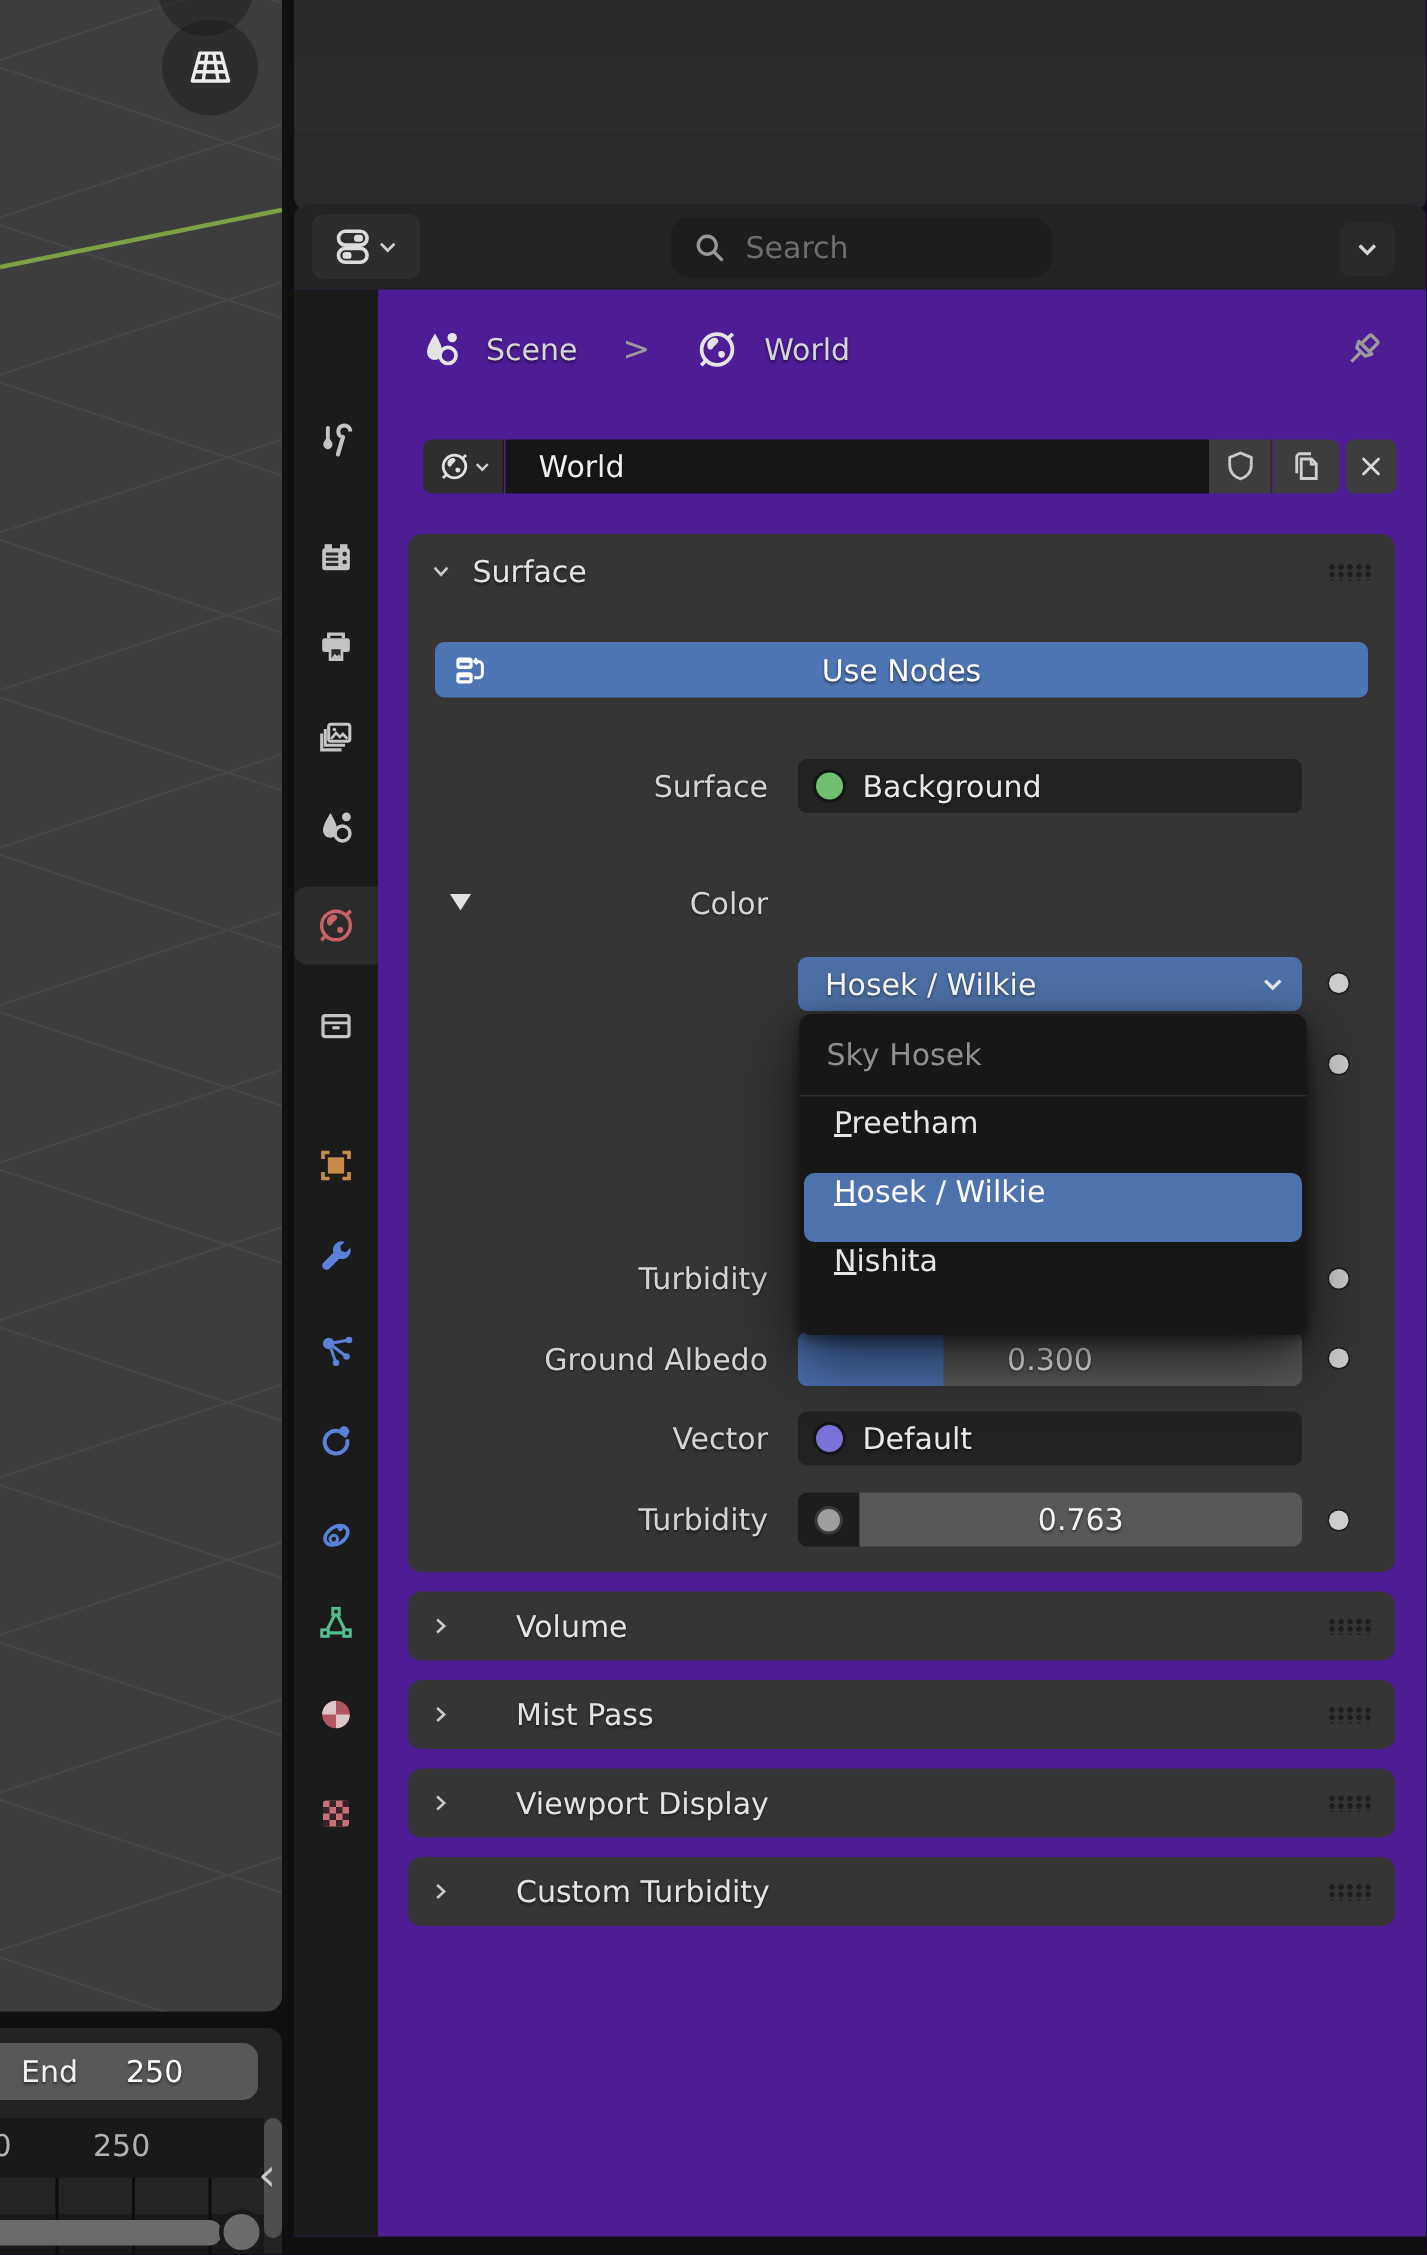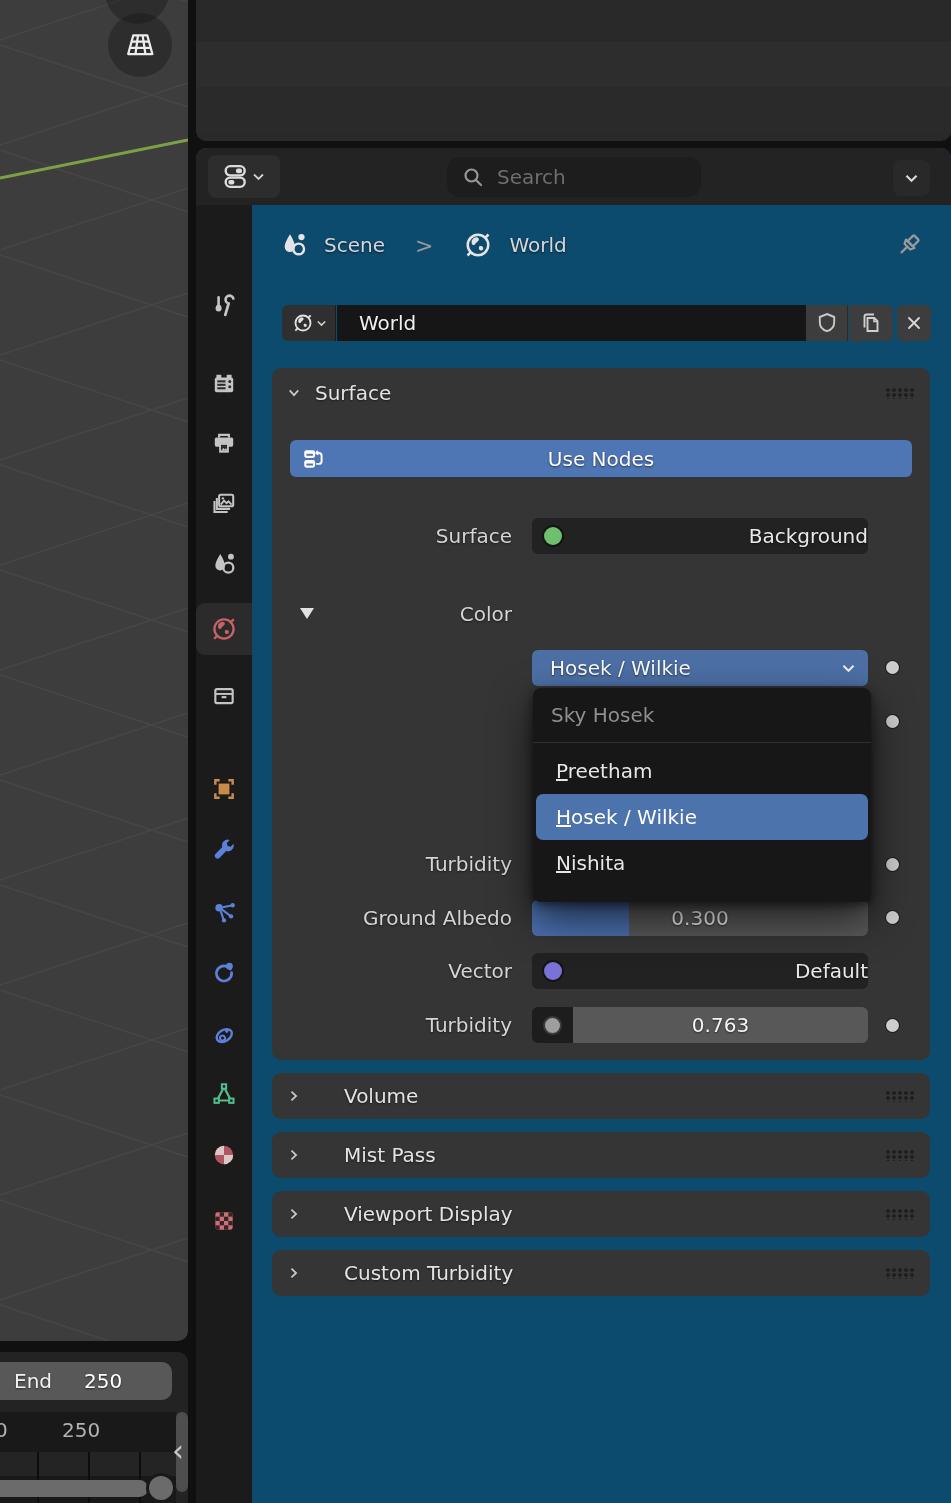--- a/index.html
+++ b/index.html
@@ -31,21 +31,21 @@
   .hscroll { position:absolute; left:-14px; top:68px; width:162px; height:17px; background:#6b6b6b; border-radius:9px; }
   .hknob { position:absolute; left:149px; top:64px; width:24px; height:24px; border-radius:50%; background:#6b6b6b; box-shadow:0 0 0 3px #191919; }
   .vscroll { position:absolute; left:176px; top:0px; width:12px; height:80px; background:#4e4e4e; border-radius:6px; }
   .expand-arrow { position:absolute; left:172px; top:24px; font-size:30px; color:#c9c9c9; line-height:1; }
 
   
   .outliner { position:absolute; left:196px; top:0; width:755px; height:141px; background:#292929; border-radius:0 0 10px 10px; overflow:hidden; }
   .ol-stripe { position:absolute; left:0; width:100%; }
 
   
-  .props { position:absolute; left:196px; top:148px; width:755px; height:1355px; background:#0c4a6e; border-radius:10px 10px 0 0; overflow:hidden; }
+  .props { position:absolute; left:196px; top:136px; width:755px; height:1355px; background:#4c1d95; border-radius:10px 10px 0 0; overflow:hidden; }
 
   .phead { position:absolute; left:0; top:0; width:755px; height:57px; background:#232323; border-radius:10px 10px 0 0; }
   .etype-btn { position:absolute; left:12px; top:7px; width:72px; height:43px; background:#2d2d2d; border-radius:8px;
     display:flex; align-items:center; justify-content:center; gap:5px; }
   .search-box { position:absolute; left:251px; top:9px; width:254px; height:40px; background:#1d1d1d; border-radius:13px;
     display:flex; align-items:center; padding-left:14px; gap:12px; }
   .search-ph { color:#6e6e6e; }
   .opts-btn { position:absolute; left:697px; top:12px; width:37px; height:36px; background:#292929; border-radius:8px;
     display:flex; align-items:center; justify-content:center; }
 
@@ -78,21 +78,21 @@
   .collapsed { height:46px; }
   .collapsed .panel-head { height:46px;gap:44px; }
 
   .use-nodes { position:absolute; left:18px; top:72px; width:622px; height:37px; background:#4e75b4; border-radius:6px;
     display:flex; align-items:center; justify-content:center; color:#fff; }
   .use-nodes svg { position:absolute; left:11px; top:6px; }
 
   .prow-label { position:absolute; width:240px; text-align:right; color:#d4d4d4; line-height:36px; }
   .pfield { position:absolute; left:260px; width:336px; height:36px; border-radius:6px; display:flex; align-items:center; padding-left:12px; gap:13px; color:#e9e9e9; }
   .sockdot { width:18px; height:18px; border-radius:50%; box-shadow:0 0 0 2px #141414; flex:none; }
-  .darkfield { background:#222222;justify-content:space-between; }
+  .darkfield { background:#222222; }
 
   .dd-btn { position:absolute; left:260px; width:336px; height:36px; background:#4c70a6; border-radius:6px;
     display:flex; align-items:center; padding-left:18px; color:#fbfbfb; }
   .dd-btn svg { position:absolute; right:13px; top:14px; }
 
   .slider { position:absolute; left:260px; width:336px; height:36px; background:#585858; border-radius:6px; overflow:hidden; }
   .slider .fillbar { position:absolute; left:0; top:0; bottom:0; background:#4a6fae; }
   .slider .sval { position:absolute; left:0; top:0; width:100%; height:100%; display:flex; align-items:center; justify-content:center; color:#f4f4f4; }
 
   .strength-sock { position:absolute; left:260px; width:41px; height:36px; background:#1d1d1d; border-radius:6px 0 0 6px;
@@ -102,21 +102,21 @@
     display:flex; align-items:center; justify-content:center; color:#f4f4f4; }
 
   .deco-dot { position:absolute; left:614px; width:13px; height:13px; border-radius:50%; background:#cdcdcd; box-shadow:0 0 0 1px #1d1d1d; }
 
   .expand-tri { position:absolute; left:28px; width:0; height:0; border-left:7px solid transparent; border-right:7px solid transparent; border-top:11px solid #e2e2e2; }
 
   
   .menu { position:absolute; left:261px; top:320px; width:338px; height:214px; background:#171717; border-radius:8px; z-index:20;
     box-shadow:0 16px 42px rgba(0,0,0,.65), 0 3px 10px rgba(0,0,0,.5); }
   .menu-title { height:55px; display:flex; align-items:center; padding-left:18px; color:#8f8f8f; border-bottom:1px solid #303030; }
-  .mi { height:46px; margin:0 3px; border-radius:7px; display:flex; align-items:center; padding-left:20px; color:#e6e6e6; }
+  .mi { height:46px; margin:0 3px; border-radius:7px; display:flex; align-items:flex-start; padding-left:20px; color:#e6e6e6; }
   .mi.sel { background:#4d73ad; color:#fff; }
   .mi span { display:block; }
   .mi span::first-letter { text-decoration:underline; }
 
   .pvolume { top:925px; } .pmist { top:984px; } .pviewdisp { top:1043px; } .pcustom { top:1102px; }
 
   .chev-r { width:12px; height:12px; }
 </style>
 </head>
 <body>

